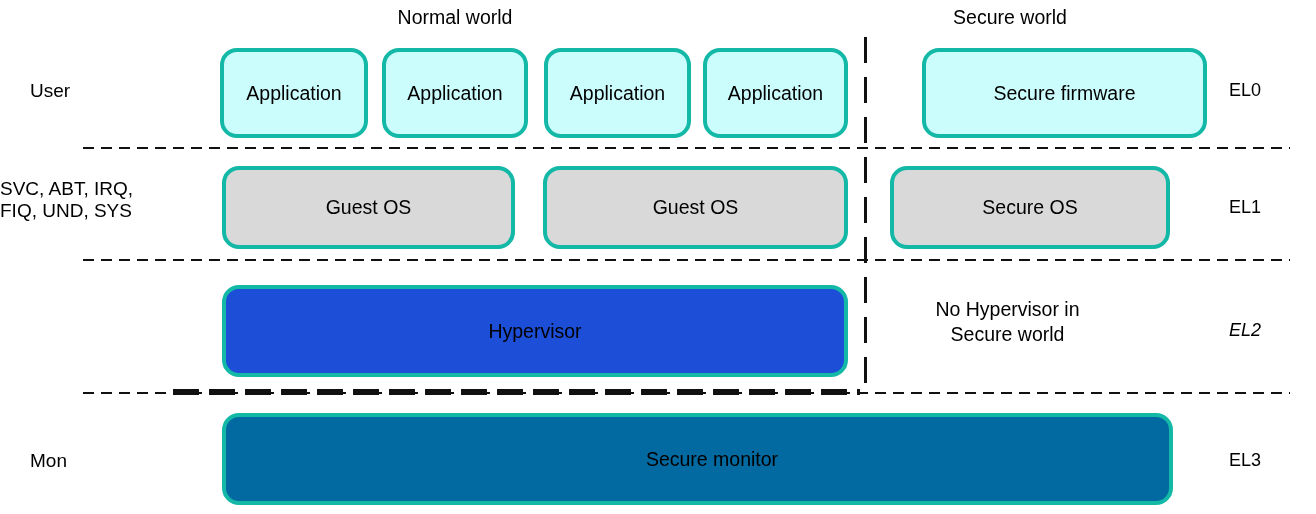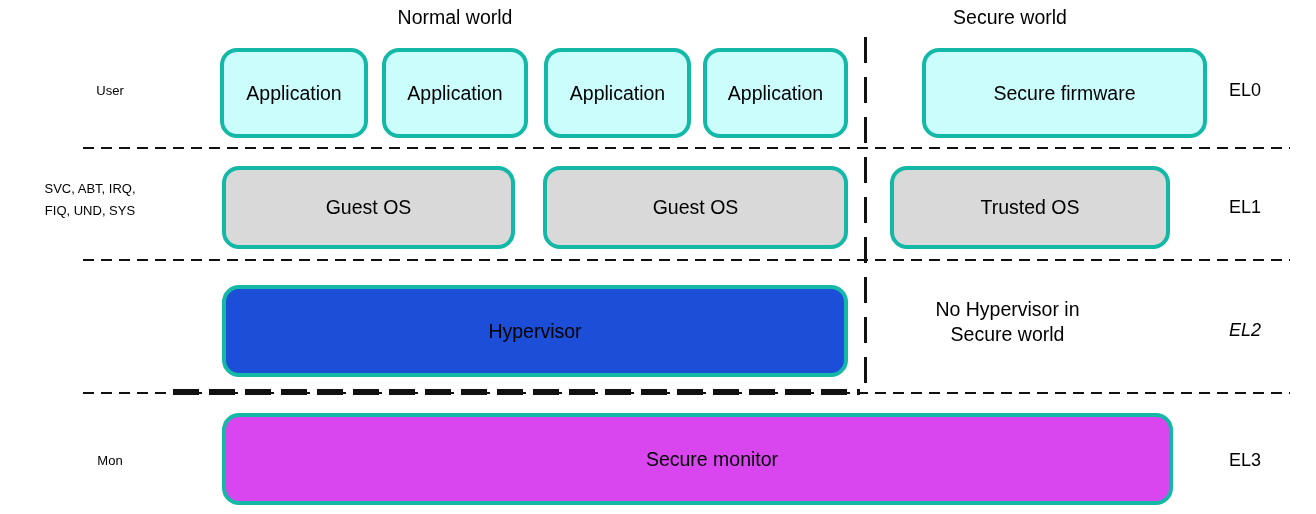--- a/index.html
+++ b/index.html
@@ -14,22 +14,22 @@
     border-radius: 13px;
   }
   .hdr {
     position: absolute;
     font-size: 19.5px;
     text-align: center;
     white-space: nowrap;
   }
   .side-label {
     position: absolute;
-    font-size: 13px;
-    text-align: center;
+    font-size: 19px;
+    text-align: left;
     line-height: 22px;
   }
   .el-label {
     position: absolute;
     font-size: 18px;
     text-align: center;
     width: 90px;
     left: 1200px;
   }
   .box {
@@ -39,21 +39,21 @@
     border-radius: 17px;
     display: flex;
     align-items: center;
     justify-content: center;
     font-size: 19.5px;
     white-space: nowrap;
   }
   .fill-cyan  { background: #ccfdfd; }
   .fill-gray  { background: #d9d9d9; }
   .fill-peach { background: #1d4ed8; }
-  .fill-blue  { background: #d946ef; padding-left: 29px; }
+  .fill-blue  { background: #0369a1; padding-left: 29px; }
   .hline {
     position: absolute;
     left: 83px;
     width: 1207px;
     height: 2px;
     background: repeating-linear-gradient(to right, #111 0 11px, transparent 11px 18px);
   }
   .hline-thick {
     position: absolute;
     left: 173px;
@@ -98,21 +98,21 @@
 
   <div class="hline" style="top:147px;"></div>
 
   <div class="side-label" style="left:0px; top:178px; width:180px;">
     <span style="display:block;">SVC, ABT, IRQ,</span>
     <span style="display:block;">FIQ, UND, SYS</span>
   </div>
 
   <div class="box fill-gray" style="left:222px; top:166px; width:293px; height:83px;">Guest OS</div>
   <div class="box fill-gray" style="left:543px; top:166px; width:305px; height:83px;">Guest OS</div>
-  <div class="box fill-gray" style="left:890px; top:166px; width:280px; height:83px;">Trusted OS</div>
+  <div class="box fill-gray" style="left:890px; top:166px; width:280px; height:83px;">Secure OS</div>
 
   <div class="el-label" style="top:197px;">EL1</div>
 
   <div class="hline" style="top:259px;"></div>
 
 
   <div class="box fill-peach" style="left:222px; top:285px; width:626px; height:92px;">Hypervisor</div>
 
   <div class="note" style="left:880px; top:297px; width:255px;">
     <span style="display:block;">No Hypervisor in</span>

